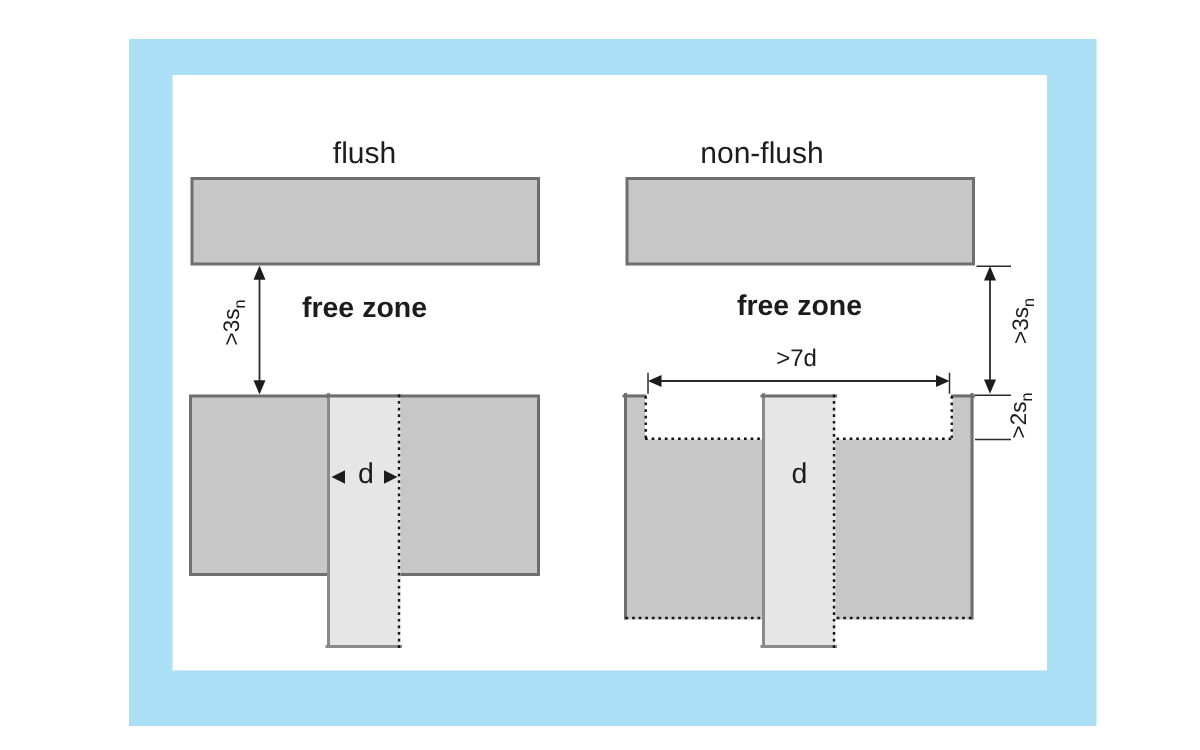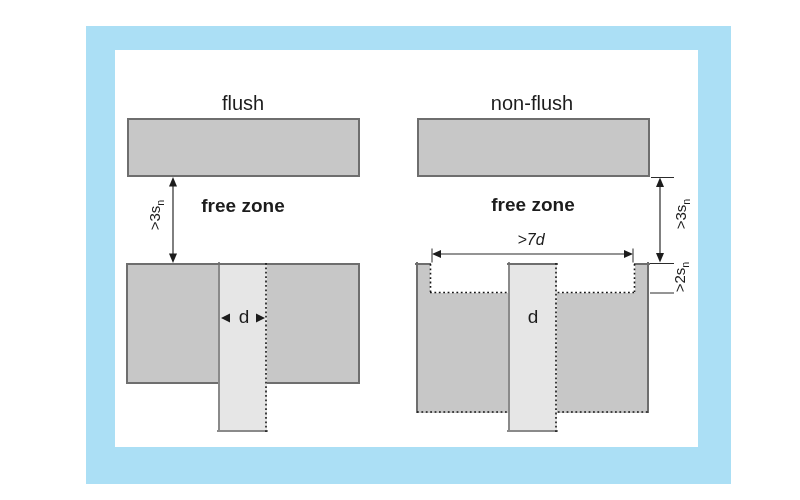--- a/index.html
+++ b/index.html
@@ -18,21 +18,21 @@
   .sedge{stroke:var(--sensor_edge);stroke-width:2;fill:none;stroke-linecap:square;}
   .dotted{stroke:#161616;stroke-width:1.6;fill:none;stroke-dasharray:1.8 2.6;stroke-linecap:butt;}
   .dimline{stroke:var(--dim);stroke-width:1.2;fill:none;}
   .extline{stroke:var(--dim);stroke-width:1;fill:none;}
   .ah{fill:var(--ink);stroke:none;}
   .blockedge{stroke:var(--edge);stroke-width:2;fill:var(--block);}
   .lbl{position:absolute;transform:translate(-50%,-50%);white-space:nowrap;color:var(--ink);}
   .title{font-size:20px;}
   .zone{font-size:19px;font-weight:bold;}
   .dlabel{font-size:19px;}
-  .wdim{font-size:16px;font-style:italic;}
+  .wdim{font-size:16px;}
   .vlbl{position:absolute;transform:translate(-50%,-50%) rotate(-90deg);white-space:nowrap;color:var(--ink);font-size:15px;}
   .vlbl sub, .lbl sub{font-size:0.72em;}
 </style>
 </head>
 <body>
 
 <div class="stage">
 
   <div class="frame">
     <div class="panel"></div>
@@ -104,21 +104,21 @@
       </g>
 
       <g>
         <line class="extline" x1="650" y1="293" x2="674" y2="293"></line>
       </g>
     </g>
   </svg>
 
   <div class="lbl title" style="left:243px;top:103px">flush</div>
 
-  <div class="lbl title" style="left:532px;top:103px">non-flush</div>
+  <div class="lbl title" style="left:508px;top:103px">non-flush</div>
 
   <div class="lbl zone" style="left:243px;top:206px">free zone</div>
 
   <div class="lbl zone" style="left:533px;top:205px">free zone</div>
 
   <div class="lbl wdim" style="left:531px;top:240px">&gt;7d</div>
 
   <div class="lbl dlabel" style="left:244px;top:317px">d</div>
 
   <div class="lbl dlabel" style="left:533px;top:317px">d</div>

